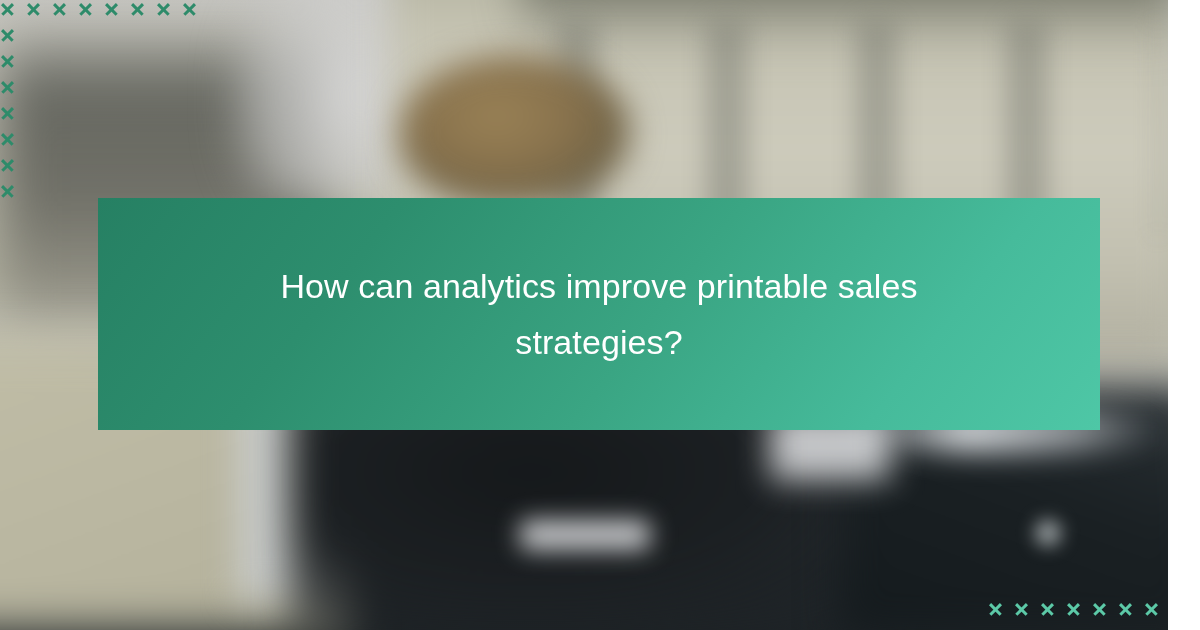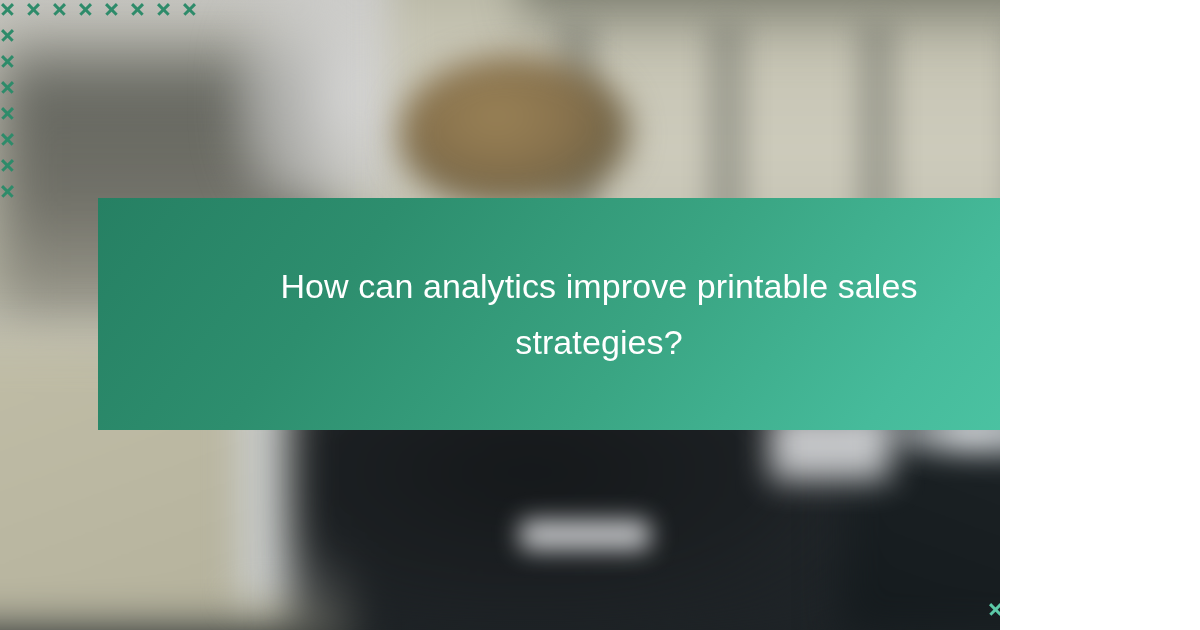--- a/index.html
+++ b/index.html
@@ -4,21 +4,21 @@
 <title>Blog Card</title>
 <style>
   html, body {
     margin: 0;
     padding: 0;
     background: #ffffff;
   }
 
   #canvas {
     position: relative;
-    width: 1000px;
+    width: 1168px;
     height: 630px;
     overflow: hidden;
     font-family: "Liberation Sans", sans-serif;
     background: #1d4ed8;
   }
 
   
   .bg-photo {
     position: absolute;
     inset: -40px;

